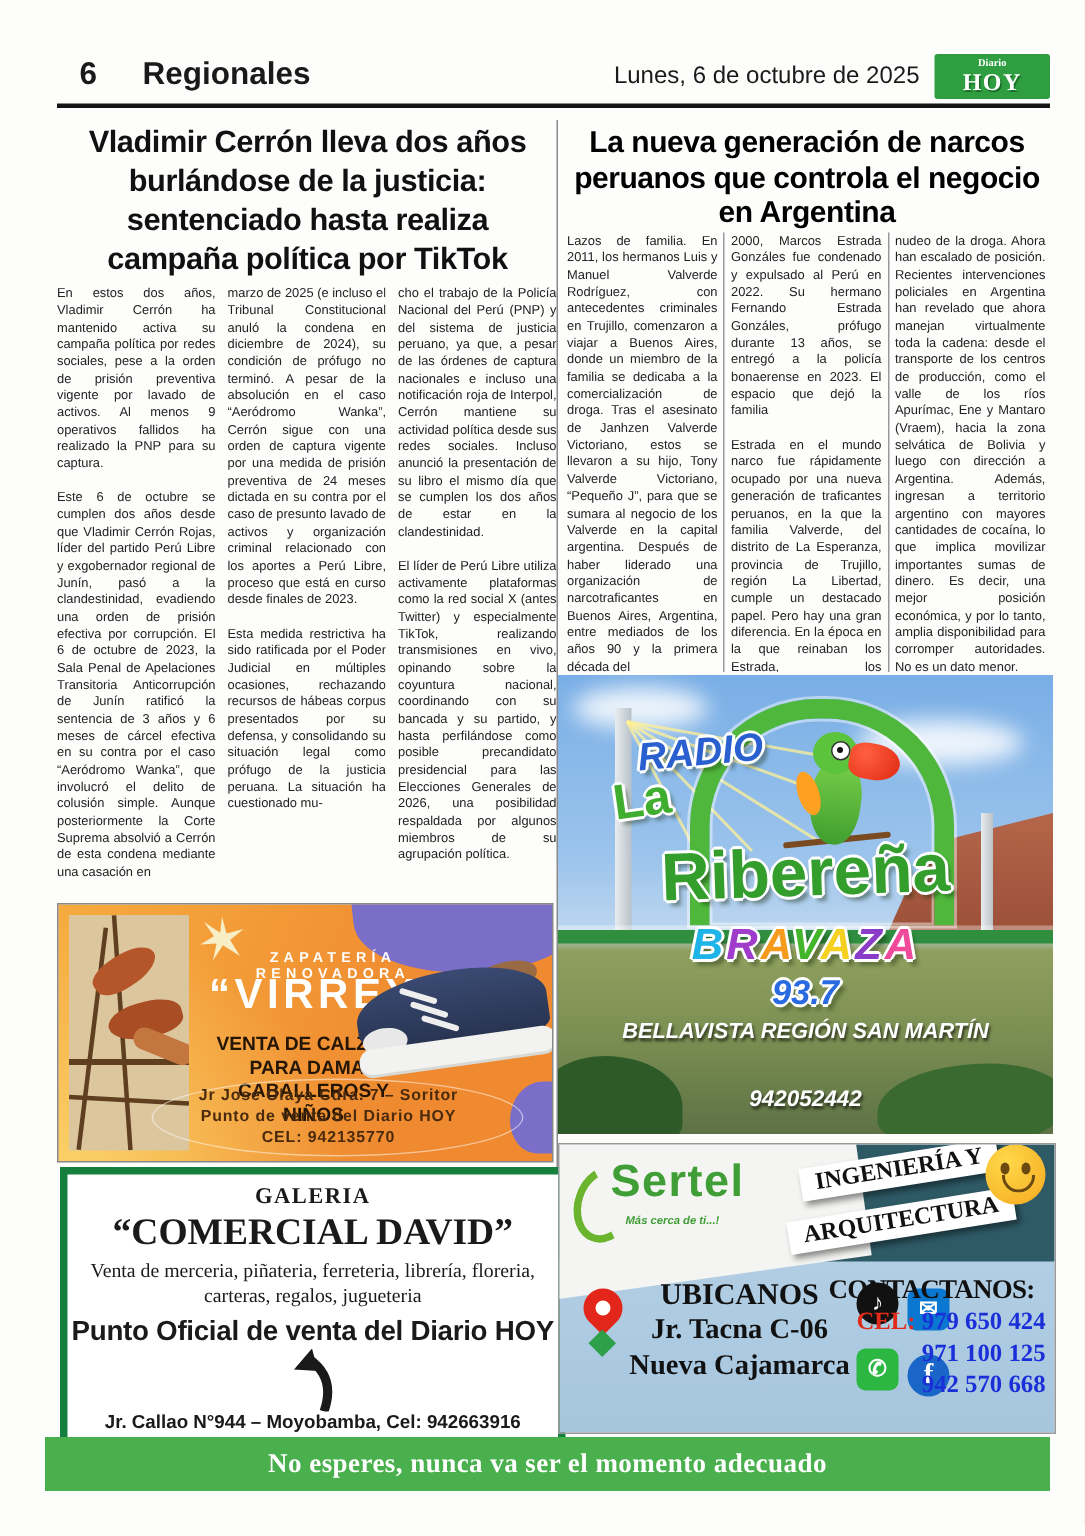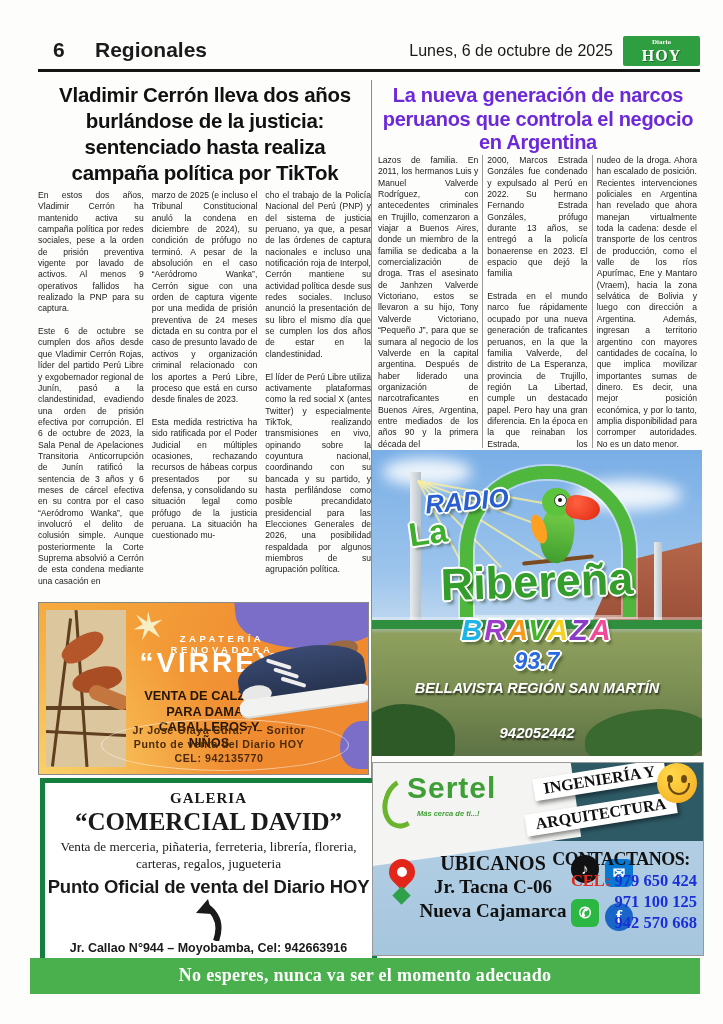--- a/index.html
+++ b/index.html
@@ -14,21 +14,21 @@
         color:#fff;text-align:center;border-radius:2px;font-family:"Liberation Serif",serif;}
   .logo-top{font-size:7px;font-weight:bold;line-height:9px;padding-top:2px;}
   .logo-main{font-size:16px;font-weight:bold;line-height:17px;letter-spacing:1px;text-shadow:1px 1px 0 #1c6e2a;}
   .header-rule{position:absolute;left:38px;top:69px;width:662px;height:3px;background:#151515;}
   .divider-v{position:absolute;left:371px;top:80px;width:1px;height:874px;background:#8a8a8a;}
 
   
   .a1-headline{position:absolute;left:40px;top:82px;width:330px;margin:0;text-align:center;
       font-size:20.5px;font-weight:bold;line-height:26px;letter-spacing:-.3px;color:#111;}
   .a2-headline{position:absolute;left:376px;top:84px;width:324px;margin:0;text-align:center;
-      font-size:20px;font-weight:bold;line-height:23.5px;letter-spacing:-.3px;color:#6d28d9;}
+      font-size:20px;font-weight:bold;line-height:23.5px;letter-spacing:-.3px;color:#000000;}
   .body-cols{position:absolute;display:flex;}
   .a1-body{left:38px;top:190px;width:333px;height:412px;gap:8px;}
   .a2-body{left:374px;top:155px;width:327px;height:293px;}
   .col{flex:1;font-size:8.6px;line-height:11.35px;text-align:justify;white-space:pre-line;color:#222;overflow:hidden;}
   .a2-body .col{padding:0 4px;}
   .a2-body .col + .col{border-left:1px solid #999;}
 
   
   .ad-virrey{position:absolute;left:38px;top:602px;width:329px;height:171px;overflow:hidden;border:1px solid #888;
      background:radial-gradient(circle at 0% 115%, #fbd76e, rgba(251,215,110,0) 50%),

